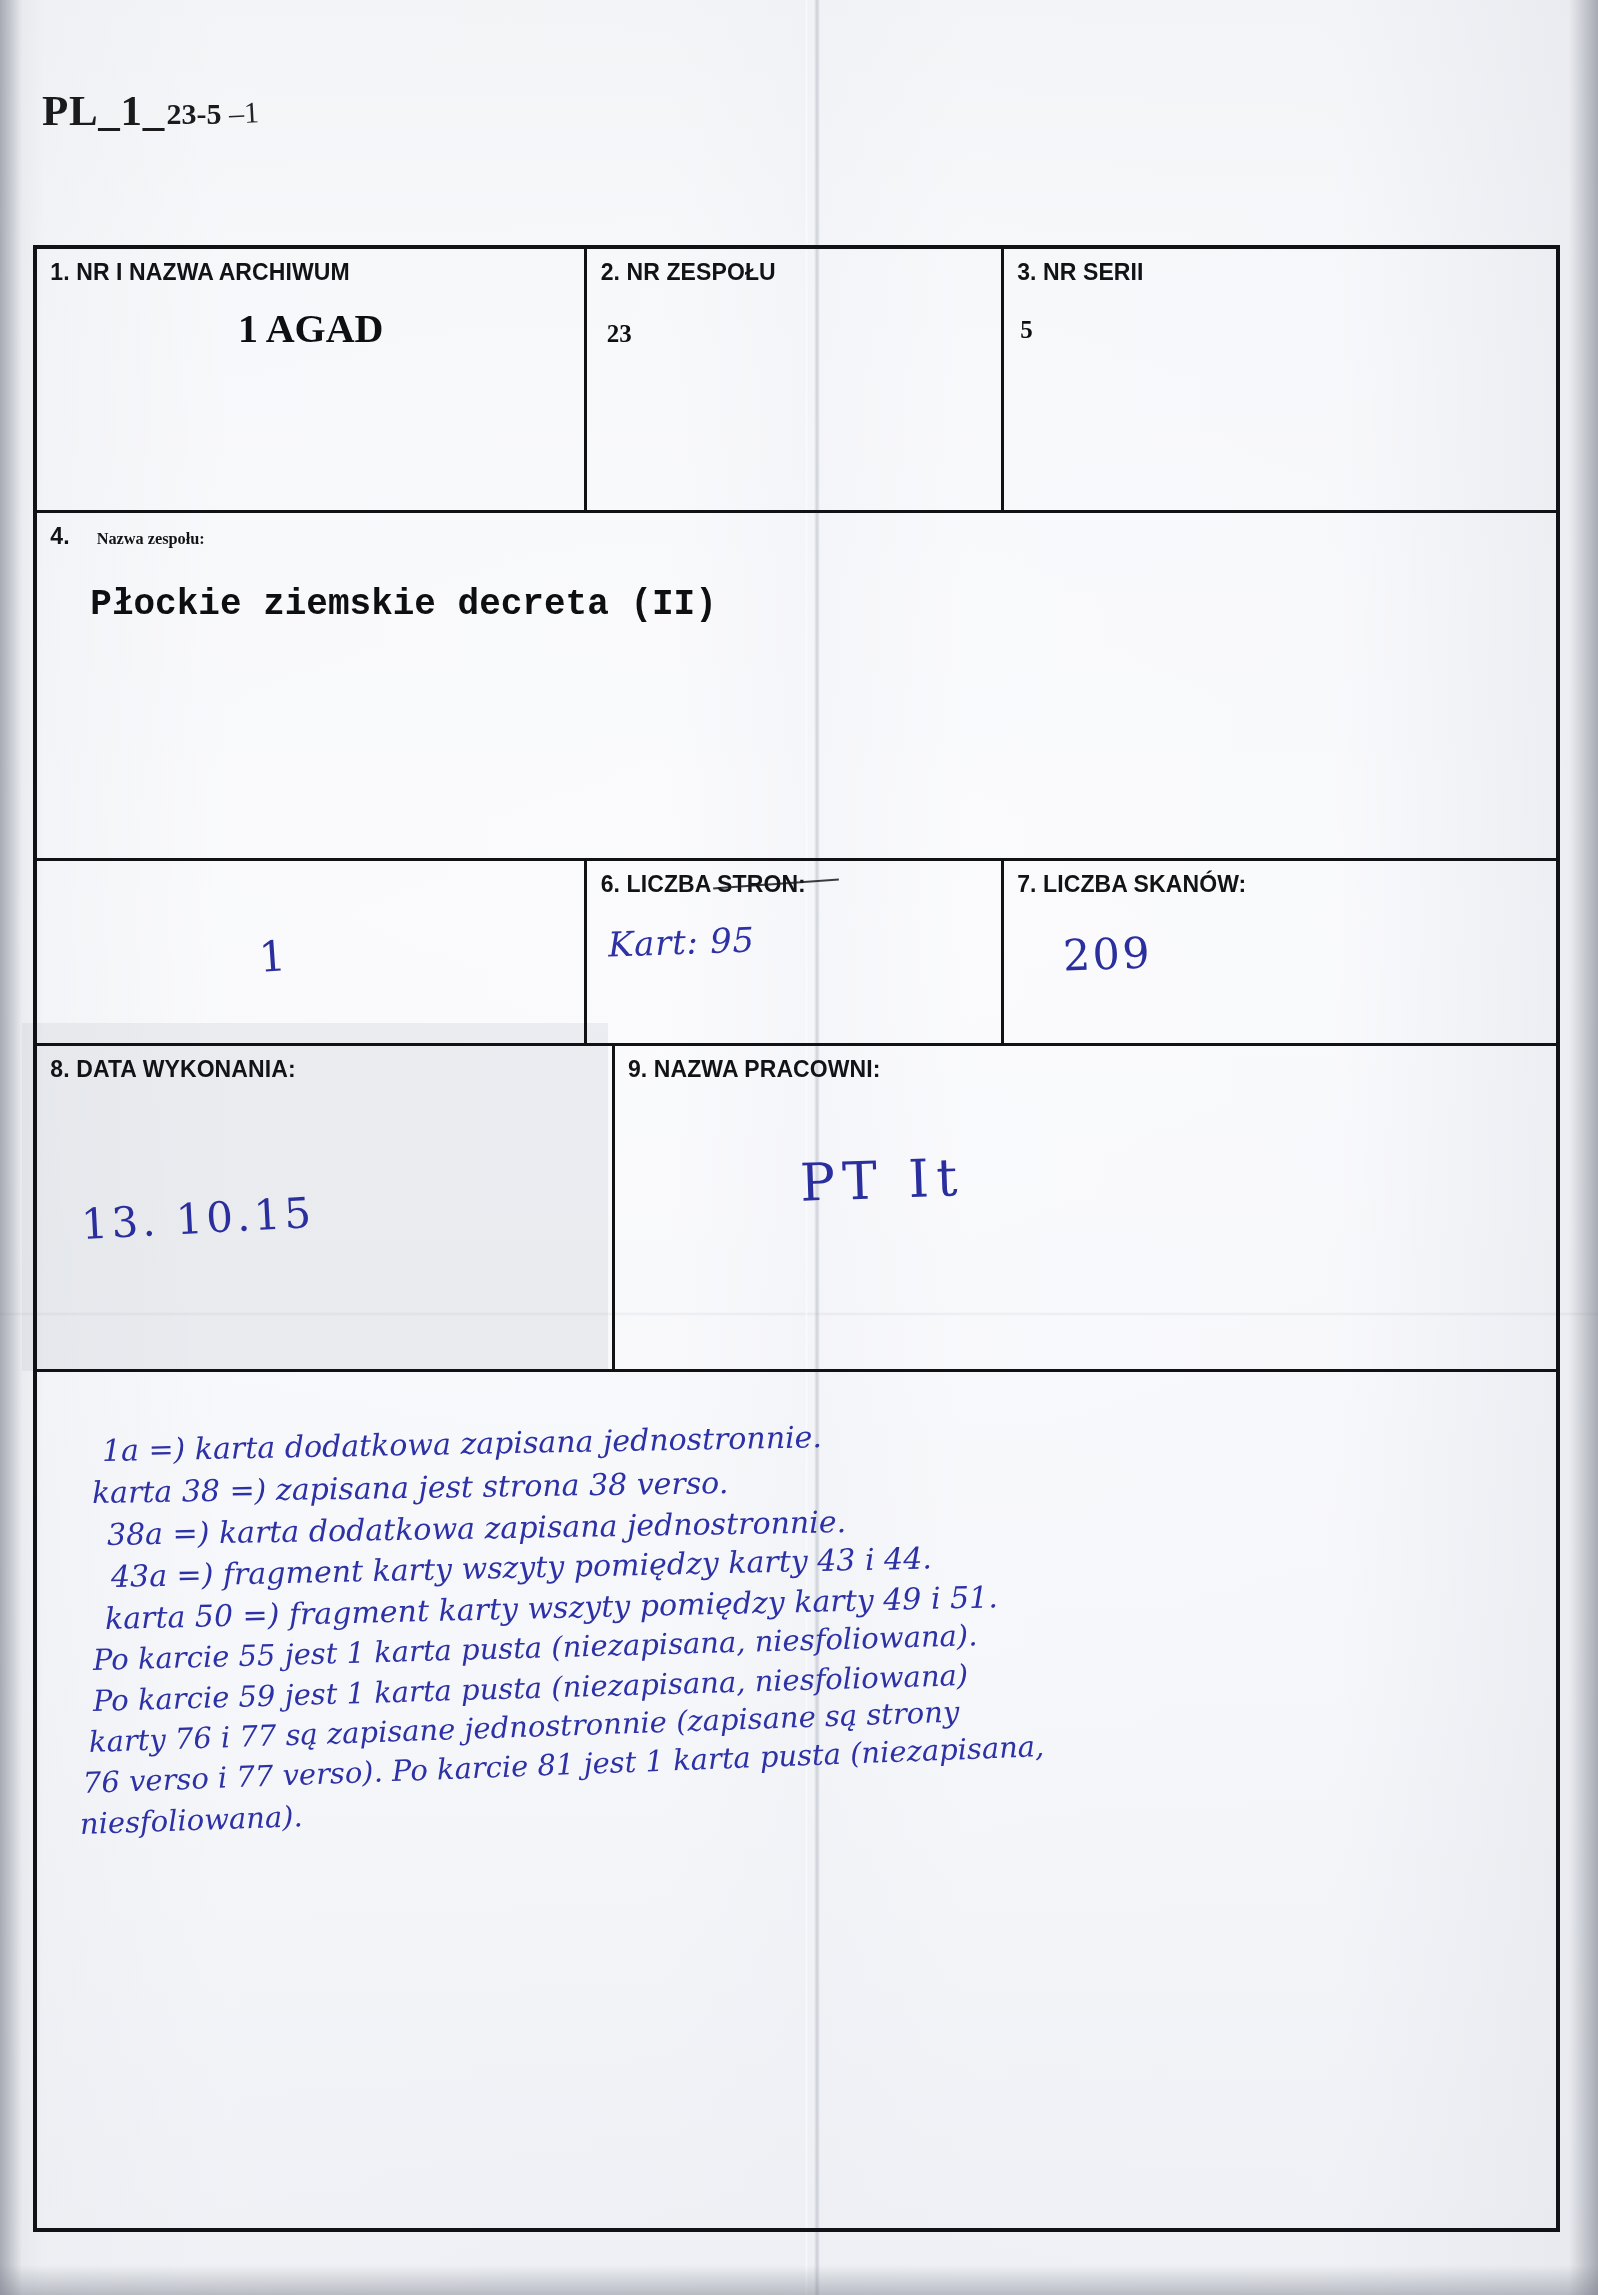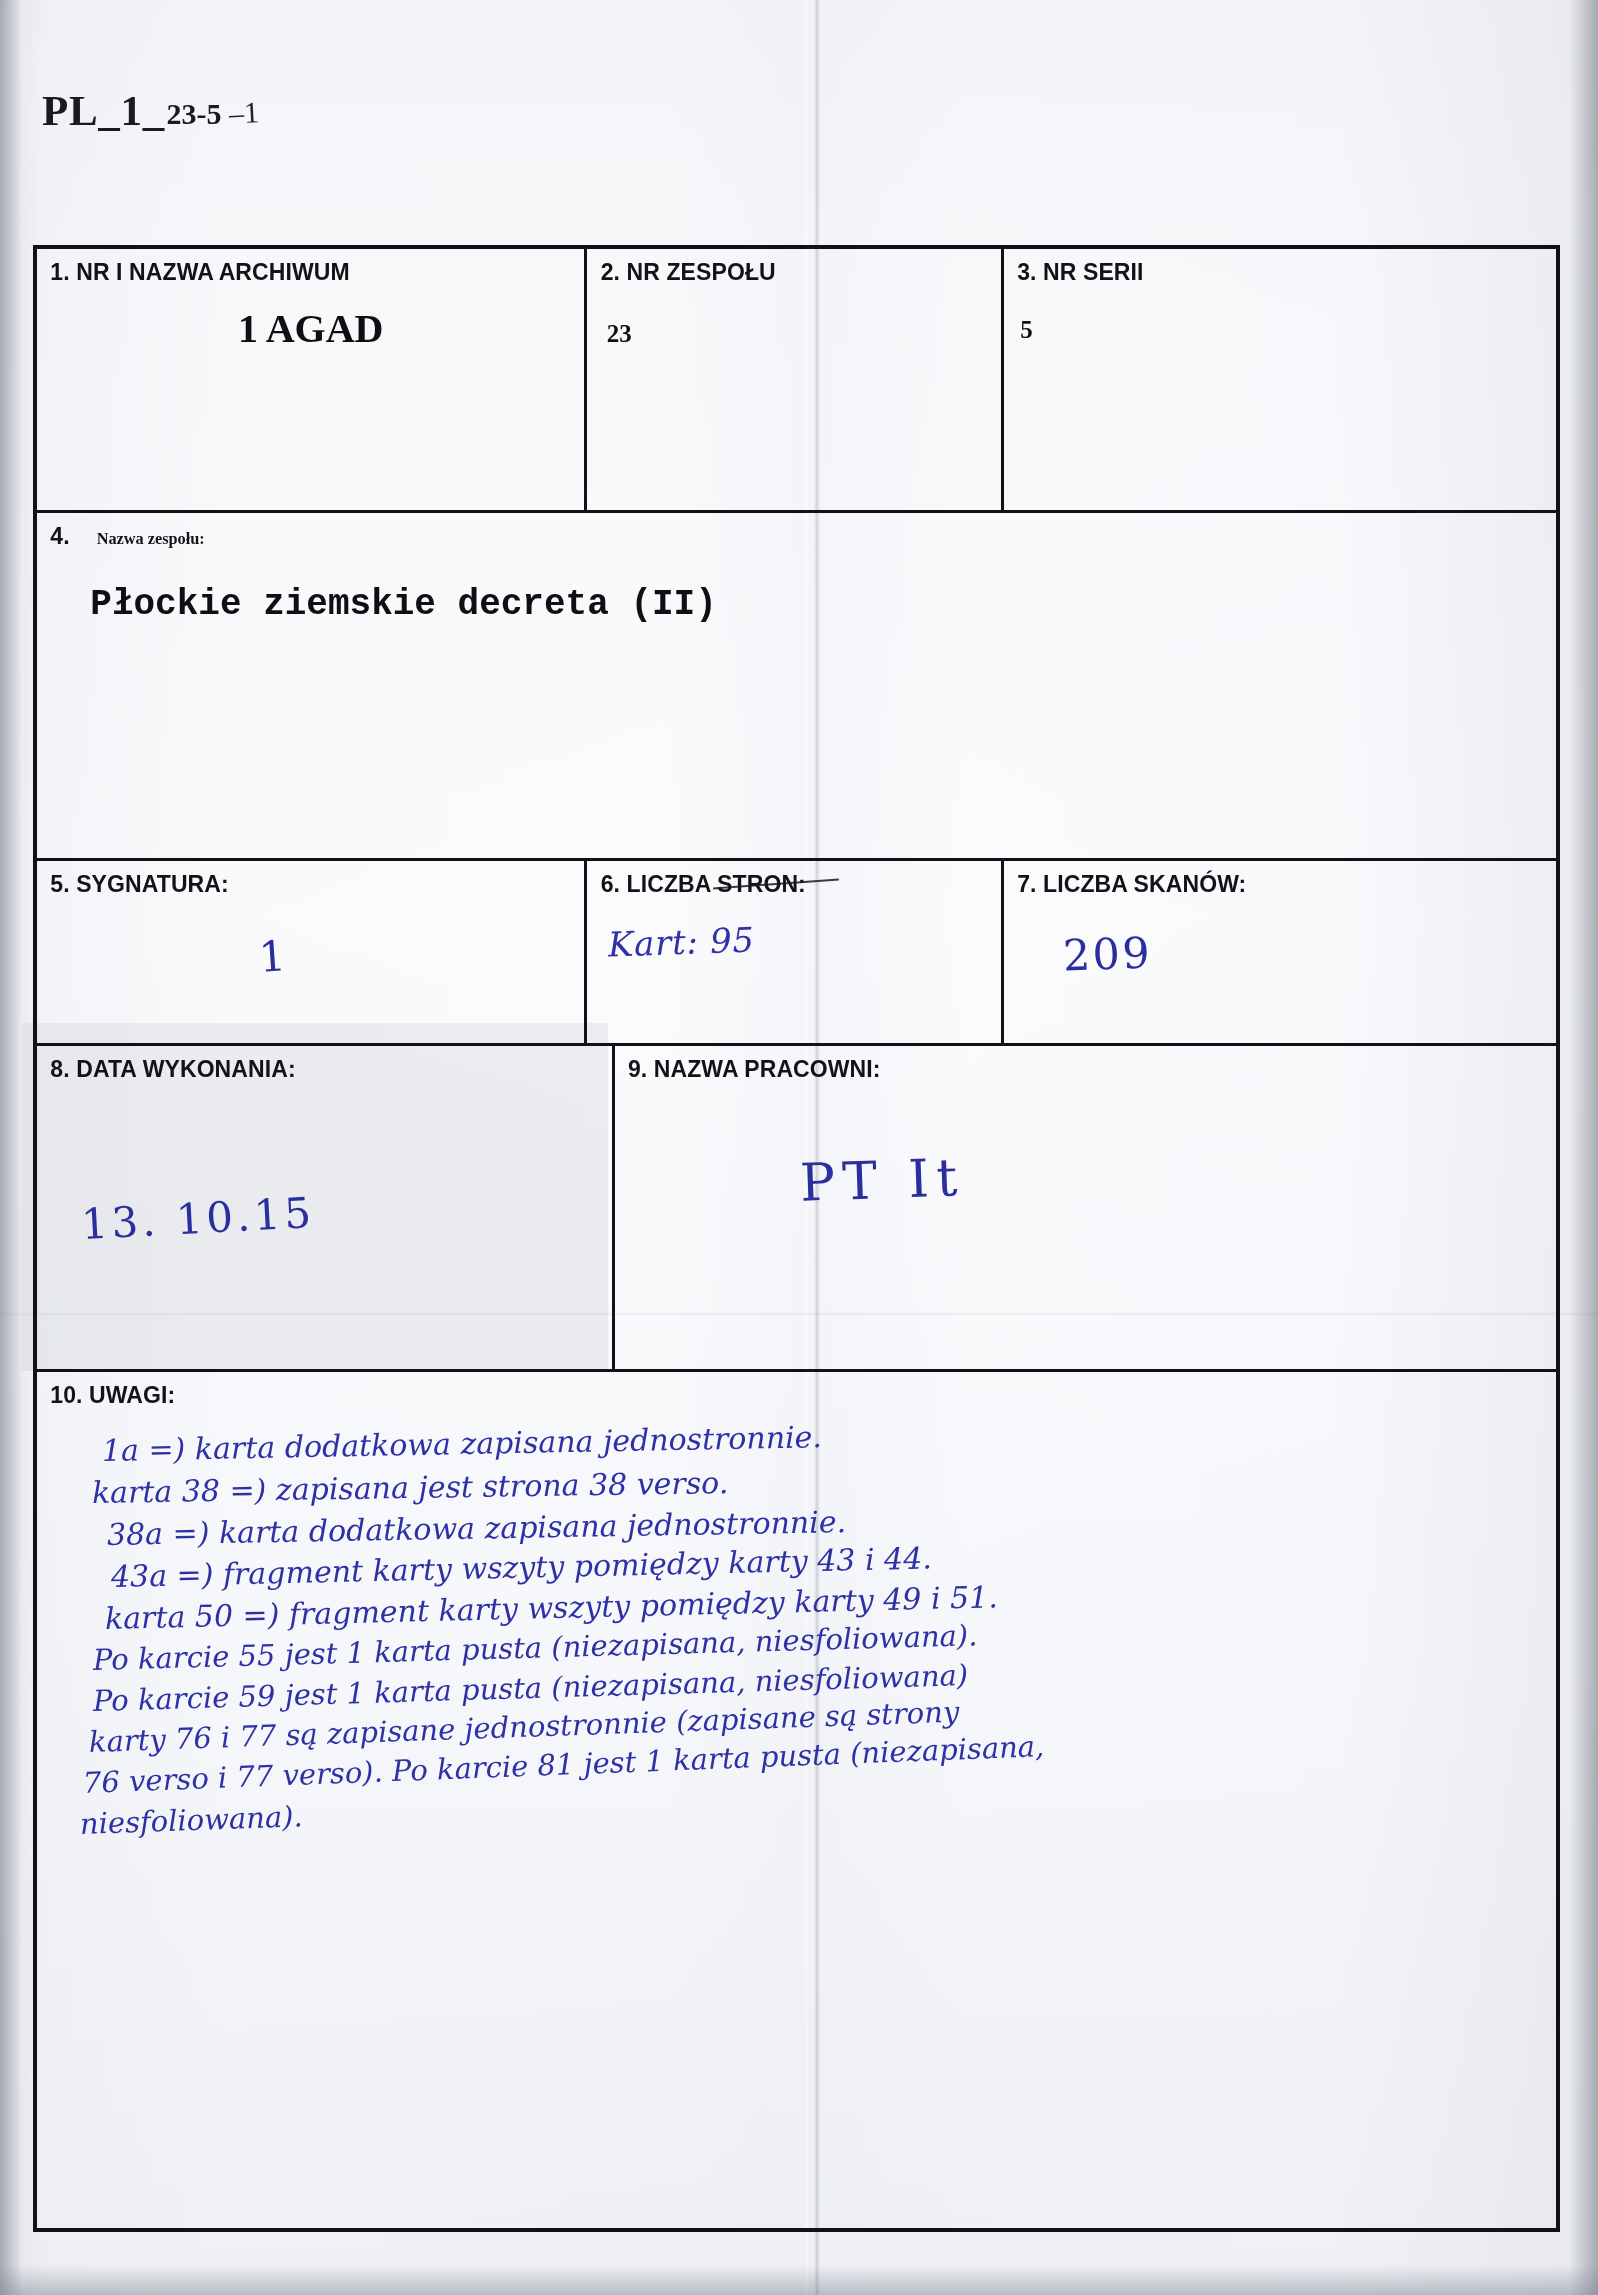--- a/index.html
+++ b/index.html
@@ -331,21 +331,20 @@
         <div style="display:flex; align-items:baseline; gap:27px;">
           <span class="lbl">4.</span>
           <span class="lbl-small">Nazwa zespołu:</span>
         </div>
         <div class="val-serif-name" style="margin-top:34px; margin-left:40px;font-family:Liberation Mono, monospace;">Płockie ziemskie decreta (II)</div>
       </div>
     </div>
 
     <div class="row r3 b-b">
       <div class="cell c1 b-r">
-        <div class="lbl">5. SYGNATURA:</div>
         <div class="hand hw-sygnatura">1</div>
       </div>
       <div class="cell c2 b-r">
         <div class="lbl" style="position:relative;">6. LICZBA STRON:</div>
         <div class="strike-artifact"></div>
         <div class="hand-it hw-strony">Kart: 95</div>
       </div>
       <div class="cell c3">
         <div class="lbl">7. LICZBA SKANÓW:</div>
         <div class="hand hw-skany">209</div>
@@ -358,21 +357,20 @@
         <div class="hand hw-data">13. 10.15</div>
       </div>
       <div class="cell" style="width:942px;">
         <div class="lbl">9. NAZWA PRACOWNI:</div>
         <div class="hand hw-pracownia">PT It</div>
       </div>
     </div>
 
     <div class="row" style="height:853px;">
       <div class="cell full">
-        <div class="lbl">10. UWAGI:</div>
         <div class="uwagi-body">
           <div class="uwagi-line u0">1a =) karta dodatkowa zapisana jednostronnie.</div>
           <div class="uwagi-line u1">karta 38 =) zapisana jest strona 38 verso.</div>
           <div class="uwagi-line u2">38a =) karta dodatkowa zapisana jednostronnie.</div>
           <div class="uwagi-line u3">43a =) fragment karty wszyty pomiędzy karty 43 i 44.</div>
           <div class="uwagi-line u4">karta 50 =) fragment karty wszyty pomiędzy karty 49 i 51.</div>
           <div class="uwagi-line u5">Po karcie 55 jest 1 karta pusta (niezapisana, niesfoliowana).</div>
           <div class="uwagi-line u6">Po karcie 59 jest 1 karta pusta (niezapisana, niesfoliowana)</div>
           <div class="uwagi-line u7">karty 76 i 77 są zapisane jednostronnie (zapisane są strony</div>
           <div class="uwagi-line u8">76 verso i 77 verso). Po karcie 81 jest 1 karta pusta (niezapisana,</div>

